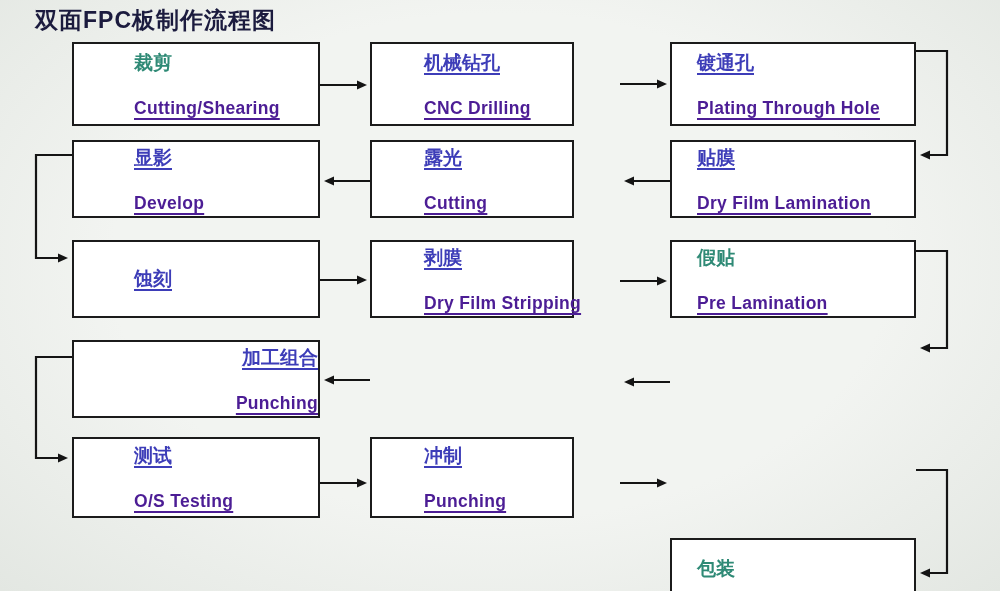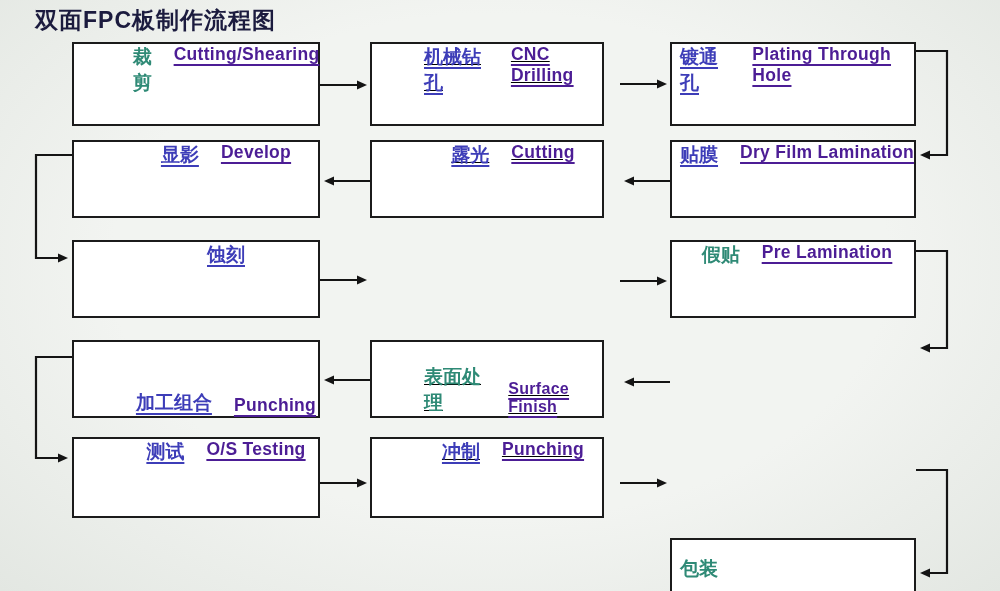--- a/index.html
+++ b/index.html
@@ -7,26 +7,26 @@
   #stage{
     position:relative;width:1000px;height:591px;overflow:hidden;
     background:radial-gradient(ellipse at 50% 45%, #f2f4f1 55%, #e3e7e2 100%);
   }
   .page-title{
     position:absolute;left:35px;top:5px;
     font-size:23px;font-weight:800;color:#1b1b3e;letter-spacing:1px;
   }
   .box{
     position:absolute;background:#ffffff;border:2px solid #1b1b1b;
-    box-sizing:border-box;display:flex;flex-direction:row;
+    box-sizing:border-box;display:flex;flex-direction:column;
     justify-content:center;gap:22px;
   }
   .col1{left:72px;width:248px;padding-left:60px;}
-  .col2{left:370px;width:234px;padding-left:52px;text-decoration:underline;}
-  .col3{left:670px;width:246px;padding-left:8px;}
+  .col2{left:370px;width:204px;padding-left:52px;}
+  .col3{left:670px;width:246px;padding-left:25px;}
   .r1{top:42px;height:84px;}
   .r2{top:140px;height:78px;}
   .r3{top:240px;height:78px;}
   .r4{top:340px;height:78px;align-items:flex-end;}
   .r5{top:437px;height:81px;}
   .r6{top:538px;height:70px;justify-content:flex-start;padding-top:16px;}
   .cn{font-size:19px;font-weight:700;width:max-content;}
   .cn.blue{color:#3d3db8;text-decoration:underline;text-underline-offset:4px;text-decoration-thickness:1.5px;}
   .cn.teal{color:#2f8a76;}
   .en{
@@ -67,32 +67,32 @@
     <span class="en">Cutting</span>
   </div>
   <div class="box col3 r2">
     <span class="cn blue">贴膜</span>
     <span class="en">Dry Film Lamination</span>
   </div>
 
   <div class="box col1 r3">
     <span class="cn blue">蚀刻</span>
   </div>
+  <div class="box col2 r3">
+    <span class="cn blue">剥膜</span>
+    <span class="en">Dry Film Stripping</span>
+  </div>
   <div class="box col3 r3">
     <span class="cn teal">假贴</span>
     <span class="en">Pre Lamination</span>
   </div>
 
   <div class="box col1 r4">
     <span class="cn blue">加工组合</span>
     <span class="en">Punching</span>
-  </div>
-  <div class="box col2 r4">
-    <span class="cn teal">表面处理</span>
-    <span class="en" style="font-size:16px;">Surface Finish</span>
   </div>
 
   <div class="box col1 r5">
     <span class="cn blue">测试</span>
     <span class="en">O/S Testing</span>
   </div>
   <div class="box col2 r5">
     <span class="cn blue">冲制</span>
     <span class="en">Punching</span>
   </div>

